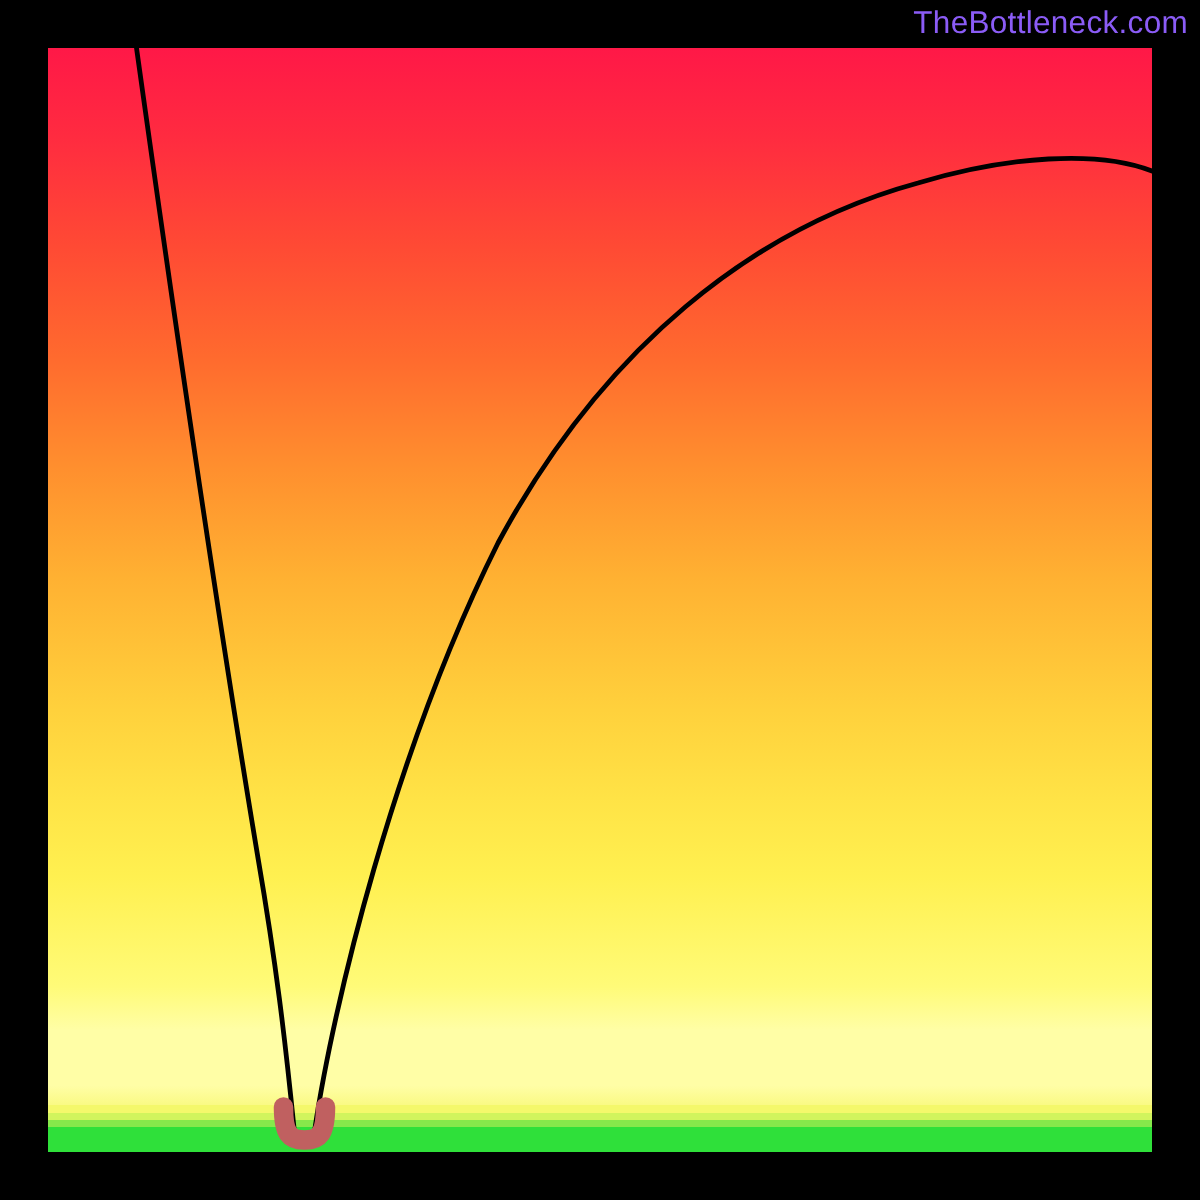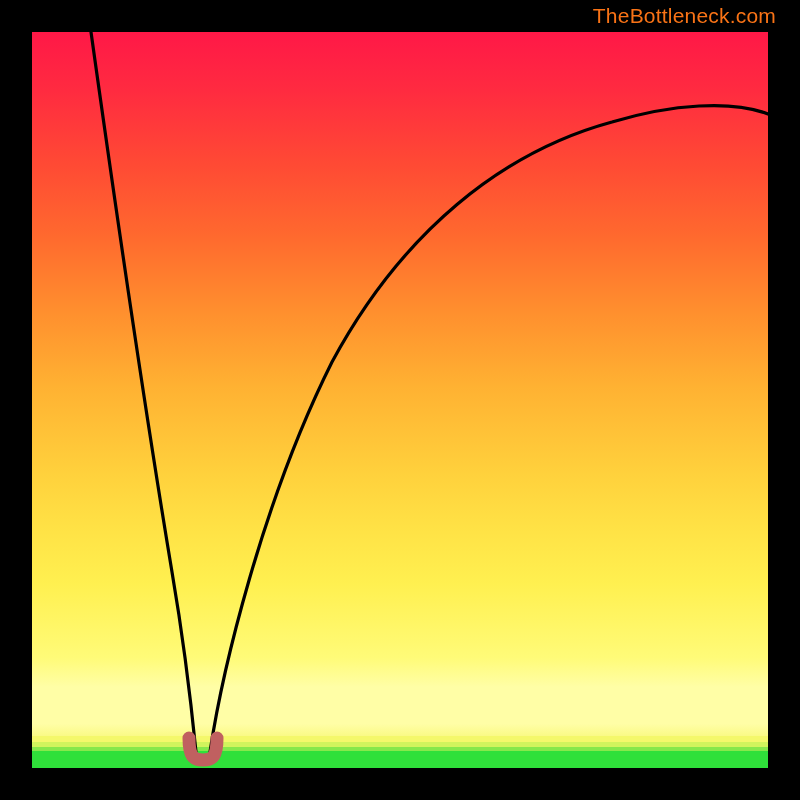--- a/index.html
+++ b/index.html
@@ -47,22 +47,22 @@
       #ff8f2e 62%,
       #ff6a2e 72%,
       #ff4a34 82%,
       #ff2b40 92%,
       #ff1847 100%
     );
   }
   .watermark {
     position: absolute;
     top: 4px;
-    right: 24px;
-    color: #f97316;
+    right: 8px;
+    color: #8b5cf6;
     font-size: 21px;
     font-weight: 400;
     letter-spacing: 0.2px;
     user-select: none;
   }
   svg.curves {
     position: absolute;
     left: 32px;
     top: 32px;
     width: 736px;

